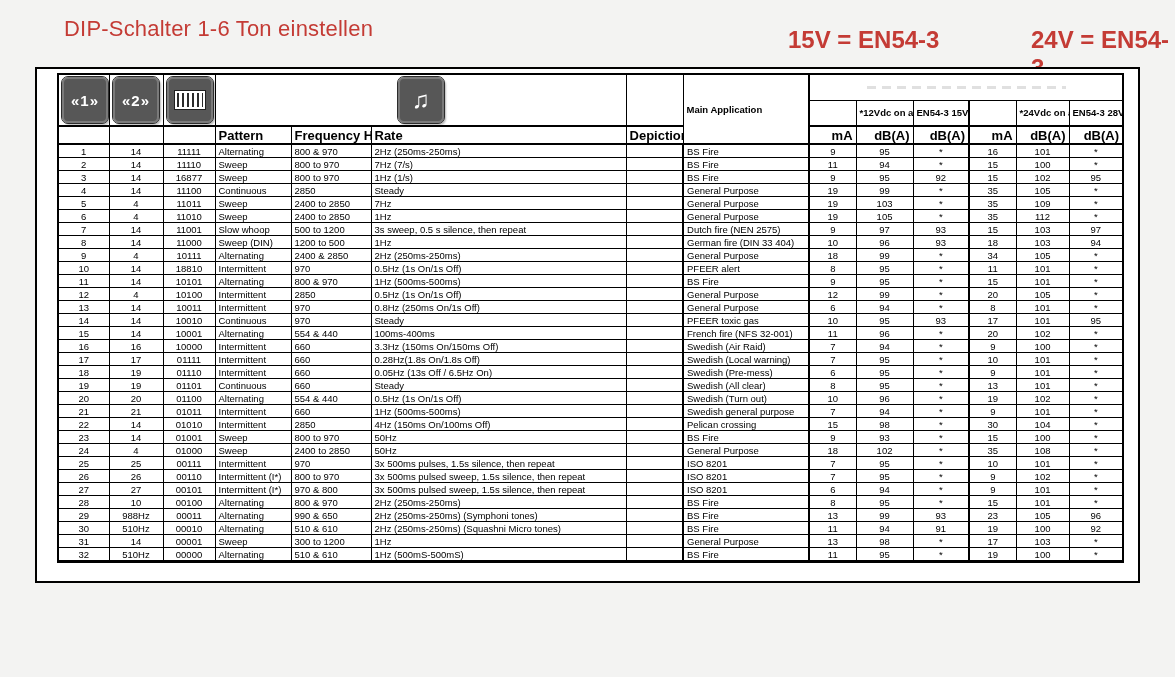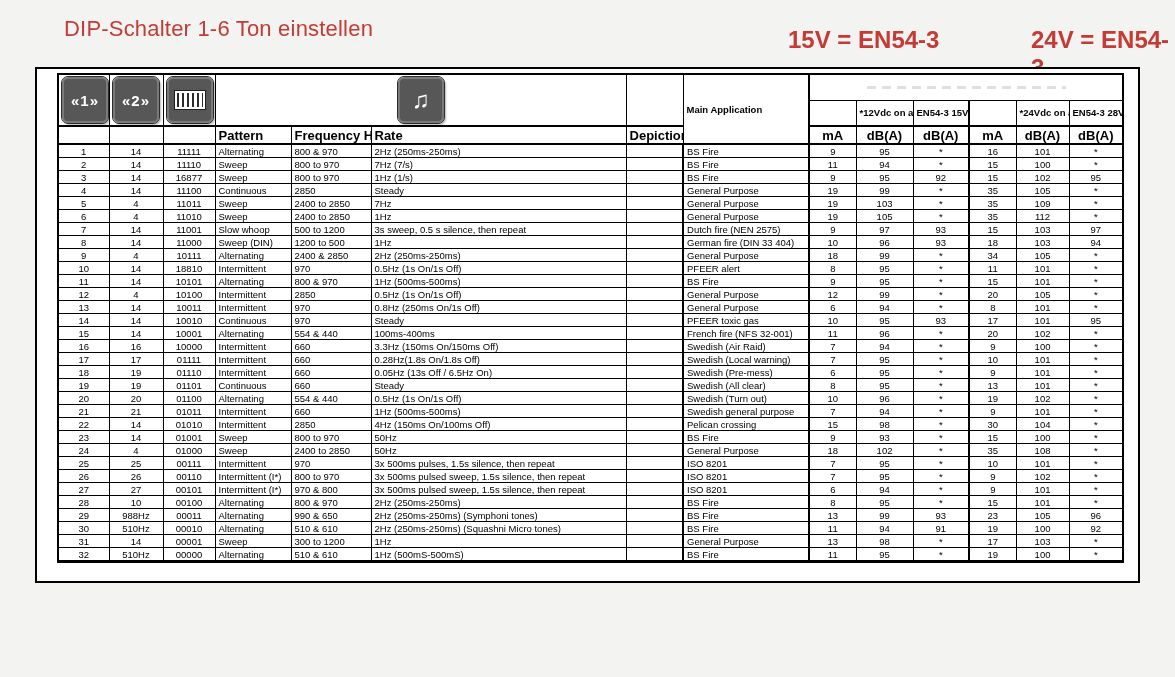--- a/index.html
+++ b/index.html
@@ -48,21 +48,21 @@
   .faintline{height:3px;width:65%;margin:0 auto;
     background:repeating-linear-gradient(90deg,#e0e0e0 0 9px,transparent 9px 15px);}
   td.suphdr{
     height:46px;text-align:center;vertical-align:middle;
     white-space:pre-line;line-height:1.3;font-size:9.5px;
   }
   tr.lblrow td{
     border-top:2px solid #000;border-bottom:2px solid #000;
     height:16px;font-size:13px;
   }
-  tr.lblrow td.num{text-align:center;}
+  tr.lblrow td.num{text-align:right;}
   td.mainapp{
     text-align:left;vertical-align:middle;font-size:10.5px;
     border-left:2px solid #000;border-right:2px solid #000;
     border-bottom:2px solid #000;
   }
   .gl{border-left:2px solid #000 !important;}
 
   
   td.iconcell{height:62px;text-align:center;vertical-align:middle;}
   .ibtn{

